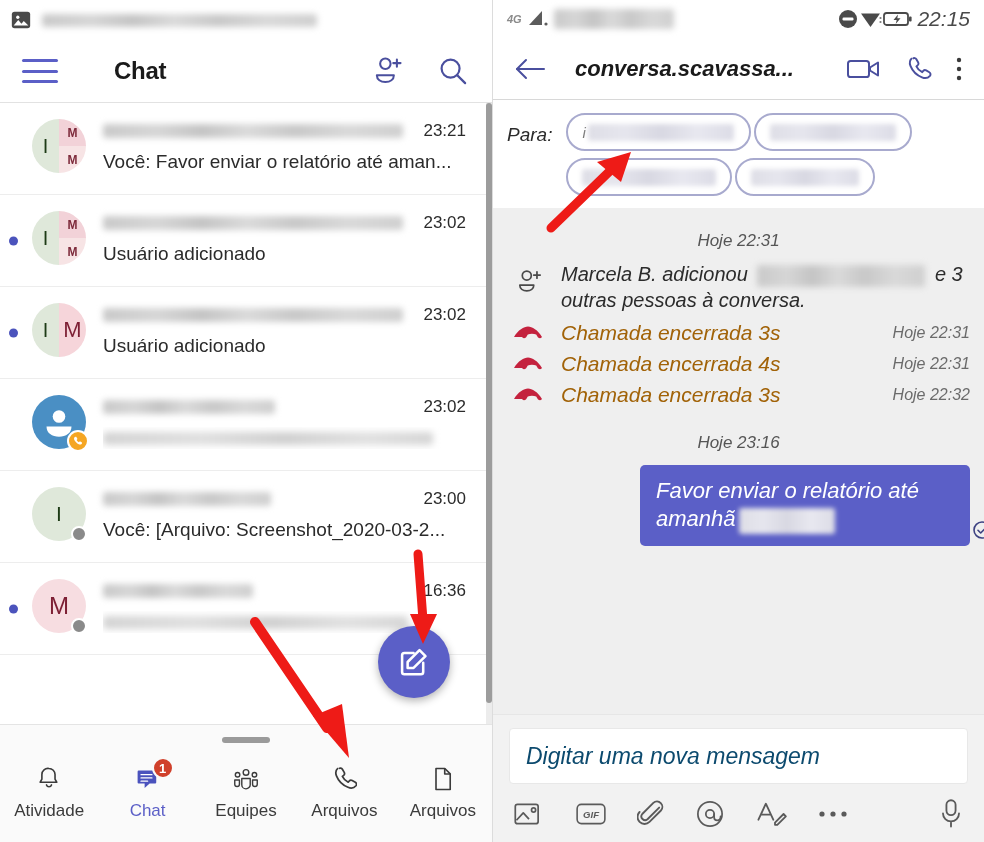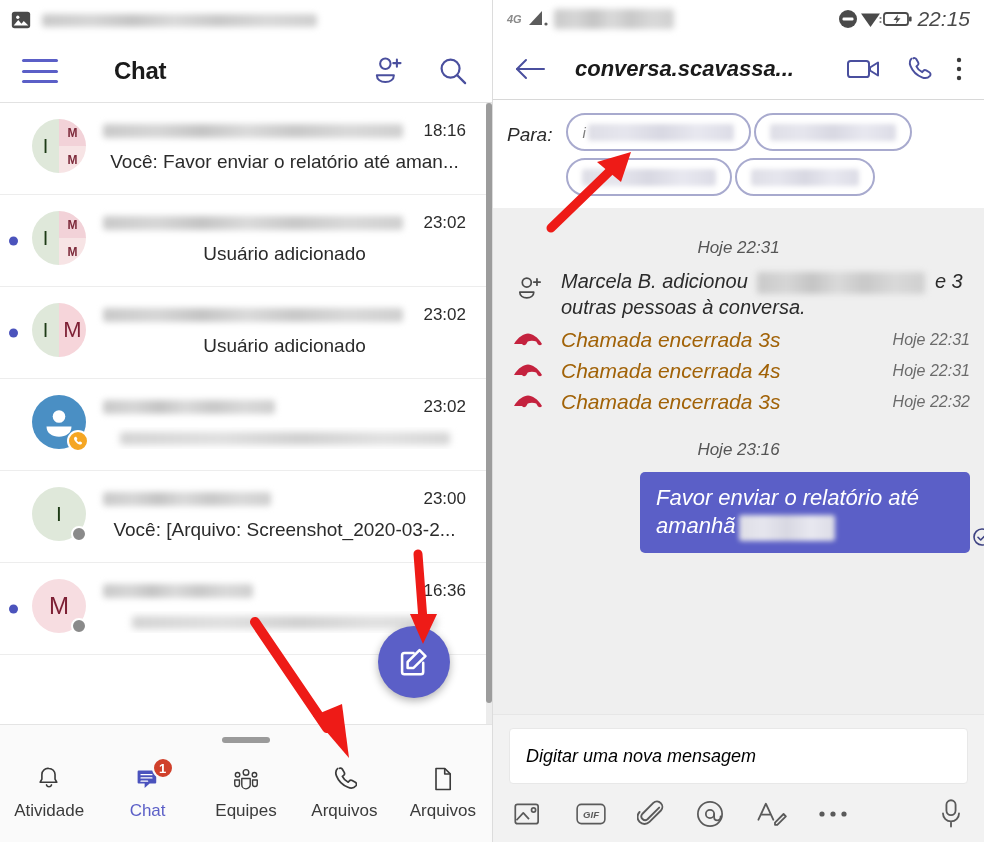--- a/index.html
+++ b/index.html
@@ -116,21 +116,21 @@
   .callbadge {
     position:absolute; right:-3px; bottom:-3px; width:22px; height:22px;
     border-radius:50%; background:#f5a623; border:2px solid #fff;
     display:flex; align-items:center; justify-content:center;
   }
   .row-body { flex:1; margin-left:17px; min-width:0; padding-top:4px; }
   .row-top { display:flex; align-items:flex-start; }
   .row-name { flex:1; min-width:0; }
   .row-name .blur { height:14px; }
   .row-time { font-size:17px; color:#2b2b2b; margin-left:10px; flex:none; padding-top:0px; }
-  .row-preview { font-size:19px; color:#2b2b2b; margin-top:10px; white-space:nowrap; overflow:hidden;text-align:center; }
+  .row-preview { font-size:19px; color:#2b2b2b; margin-top:10px; white-space:nowrap; overflow:hidden; }
   .row-preview .blur { height:13px; }
 
   .fab {
     position:absolute; right:42px; bottom:26px; width:72px; height:72px;
     border-radius:50%; background:#5b5fc7; display:flex; align-items:center;
     justify-content:center; box-shadow:0 3px 8px rgba(0,0,0,.3); cursor:pointer; z-index:6;
   }
 
   .bottom-nav {
     height:118px; background:#fafafa; border-top:1px solid #e4e4e4;
@@ -185,21 +185,21 @@
   .para-label { font-size:19px; color:#2b2b2b; padding-top:11px; flex:none; }
   .chips { flex:1; display:flex; flex-wrap:wrap; gap:7px 3px; }
   .chip {
     height:38px; border:2px solid #a8aace; border-radius:19px;
     display:flex; align-items:center; padding:0 14px; background:#fff;
   }
   .chip .blur { height:17px; }
   .chip-i { font-size:15px; color:#777; margin-right:2px; }
 
   .thread {
-    flex:1; background:# efefef; background:#efefef; padding:24px 14px 0 14px; overflow:hidden;
+    flex:1; background:# efefef; background:#efefef; padding:17px 14px 0 14px; overflow:hidden;
     position:relative;
   }
   .daystamp { text-align:center; font-size:17px; color:#555; margin:6px 0 10px; }
   .sys-row { display:flex; align-items:flex-start; gap:14px; margin:0 0 6px 6px; }
   .sys-ico { flex:none; width:34px; display:flex; justify-content:center; padding-top:6px; }
   .sys-text { flex:1; font-size:20px; color:#2b2b2b; line-height:1.32; min-width:0; }
   .sys-text .blur { height:20px; }
   .call-row { display:flex; align-items:center; gap:14px; margin:7px 0 7px 6px; }
   .call-txt { font-size:21px; color:#a16207; flex:1; }
   .call-time { font-size:16px; color:#6b6b6b; }
@@ -210,21 +210,21 @@
     font-size:22px; line-height:1.3; max-width:330px;
   }
   .bubble .blur { height:22px; }
   .readmark { position:absolute; right:-22px; bottom:6px; }
 
   .composer {
     background:#f2f2f2; padding:13px 16px 12px; flex:none; border-top:1px solid #e6e6e6;
   }
   .composer-input {
     background:#fff; border-radius:4px; height:56px; display:flex; align-items:center;
-    padding:0 16px; font-size:18px; color:#000000; border:1px solid #e8e8e8;
+    padding:0 16px; font-size:23px; color:#0c4a6e; border:1px solid #e8e8e8;
   }
   .composer-tools {
     display:flex; align-items:center; gap:30px; margin-top:14px; padding:0 4px;
   }
   .tool { cursor:pointer; flex:none; }
   .tool.mic { margin-left:auto; }
 
   
   .arrow { position:absolute; pointer-events:none; z-index:20; }
 </style>
@@ -272,21 +272,21 @@
             <div class="av-left">I</div>
             <div class="av-rt">M</div>
             <div class="av-rb">M</div>
           </div>
         </div>
         <div class="row-body">
           <div class="row-top">
             <div class="row-name">
               <span class="blur" style="width:300px"></span>
             </div>
-            <div class="row-time">18:16</div>
+            <div class="row-time">23:21</div>
           </div>
           <div class="row-preview">Você: Favor enviar o relatório até aman...</div>
         </div>
       </div>
 
       <div class="chat-row">
         <div class="unread-dot"></div>
         <div class="avatar-wrap">
           <div class="avatar">
             <div class="av-left">I</div>

